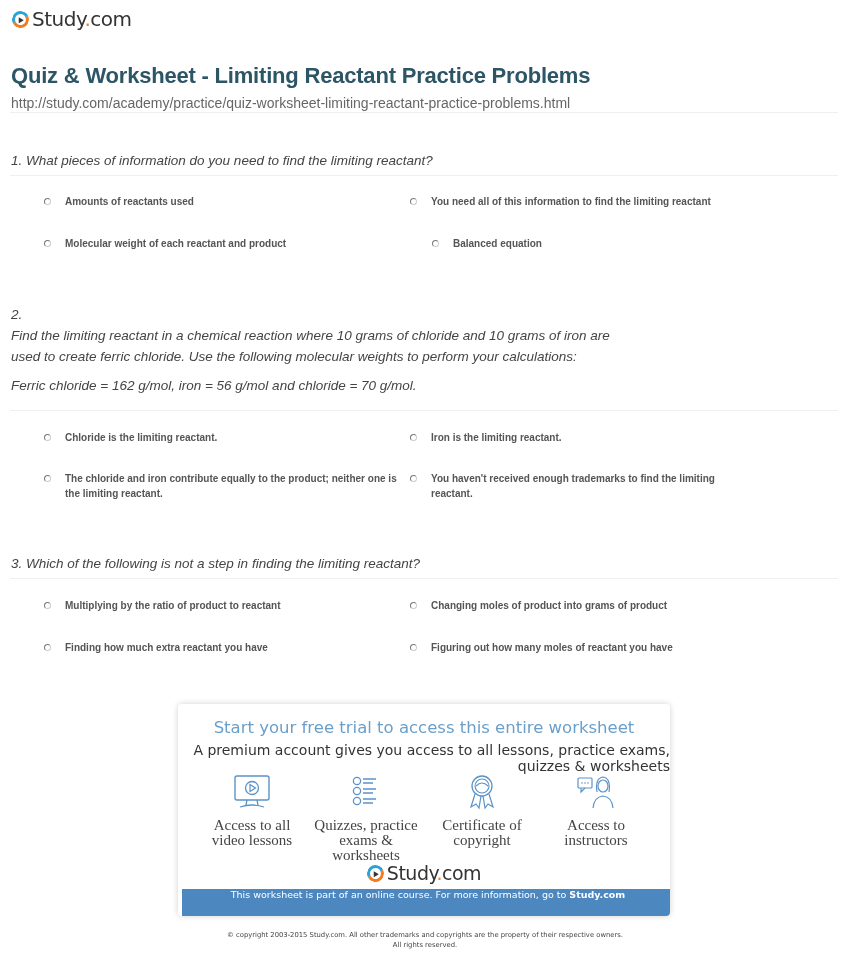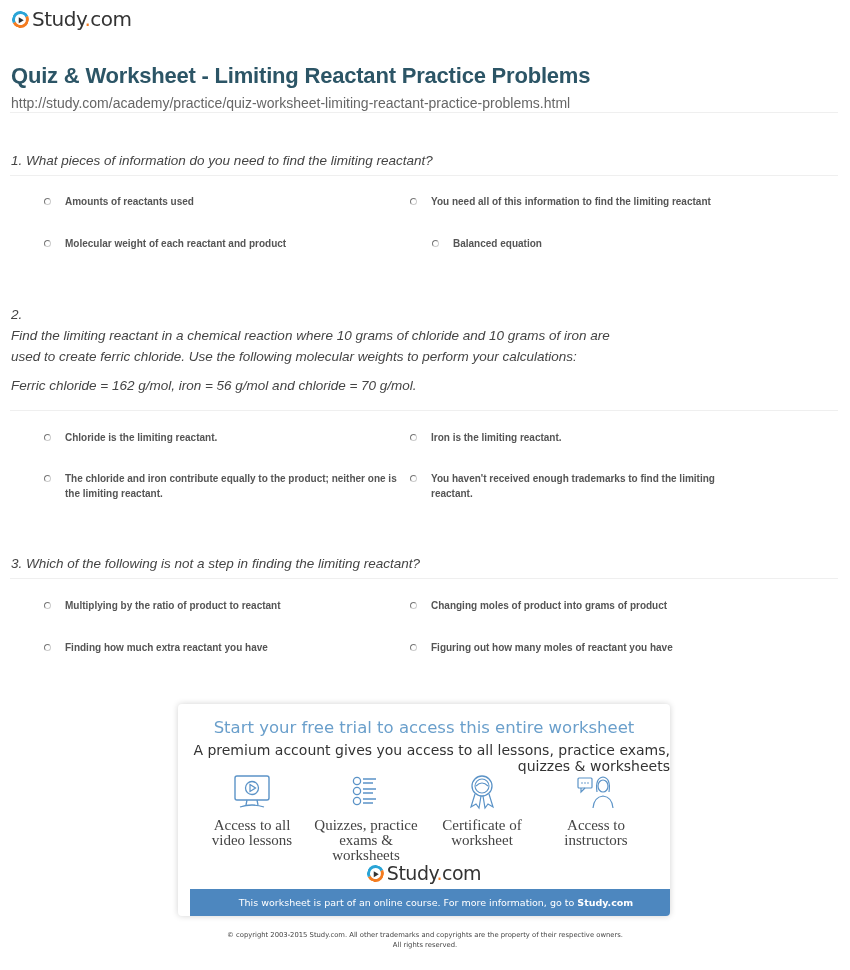--- a/index.html
+++ b/index.html
@@ -23,21 +23,21 @@
   .option { position: absolute; display: flex; align-items: flex-start; font-size: 10px; font-weight: bold; color: #555; line-height: 15px; }
   .radio { width: 7px; height: 7px; border-radius: 50%; border: 1.5px solid #777; border-right-color: #ccc; border-bottom-color: #ccc; margin-top: 4px; margin-right: 14px; flex-shrink: 0; }
 
   .promo { position: absolute; left: 178px; top: 704px; width: 492px; height: 212px; background: #fff; border-radius: 4px; box-shadow: 0 0 6px rgba(0,0,0,0.18); overflow: hidden; }
   .promo-title { position: absolute; top: 14px; width: 100%; text-align: center; font-family: "DejaVu Sans", sans-serif; font-size: 16.5px; color: #6a9fcb; }
   .promo-sub { position: absolute; top: 38px; width: 100%; text-align: right; font-family: "DejaVu Sans", sans-serif; font-size: 14px; color: #333; }
   .feature { position: absolute; top: 70px; width: 120px; text-align: center; }
   .feature svg { display: block; margin: 0 auto; }
   .feature-label { font-family: Liberation Serif, serif; font-size: 15px; color: #444; line-height: 15px; margin-top: 8px; }
   .promo-logo { position: absolute; top: 158px; width: 100%; display: flex; justify-content: center; align-items: center; }
-  .promo-banner { position: absolute; bottom: 0; left: 12px; width: 100%; height: 27px; background: #4d87bf; color: #fff; font-family: "DejaVu Sans", sans-serif; font-size: 9.5px; display: flex; align-items: center; justify-content: center; }
+  .promo-banner { position: absolute; bottom: 0; left: 4px; width: 100%; height: 27px; background: #4d87bf; color: #fff; font-family: "DejaVu Sans", sans-serif; font-size: 9.5px; display: flex; justify-content: center; }
   .promo-banner b { margin-left: 3px; }
   .copyright { position: absolute; top: 930px; left: 0; width: 850px; text-align: center; font-family: "DejaVu Sans", sans-serif; font-size: 6.8px; color: #444; line-height: 10px; }
 </style>
 </head>
 <body>
 
 <div class="logo">
   <span class="logo-circle"></span>
   <span class="logo-text"><span>Study</span><span class="logo-dot">.</span><span>com</span></span>
 </div>
@@ -137,21 +137,21 @@
   </div>
 
   <div class="feature" style="left:244px">
     <svg width="40" height="36" viewBox="0 0 40 36">
       <circle cx="20" cy="12" r="10" fill="none" stroke="#5b93c7" stroke-width="1.3"></circle>
       <circle cx="20" cy="12" r="7" fill="none" stroke="#5b93c7" stroke-width="1.1"></circle>
       <path d="M14 12 Q20 6 26 12" fill="none" stroke="#5b93c7" stroke-width="1.1"></path>
       <path d="M13 20 L9 33 L14 30 L17 34 L19 22" fill="none" stroke="#5b93c7" stroke-width="1.2"></path>
       <path d="M27 20 L31 33 L26 30 L23 34 L21 22" fill="none" stroke="#5b93c7" stroke-width="1.2"></path>
     </svg>
-    <div class="feature-label"><span>Certificate of</span><br><span>worksheet</span></div>
+    <div class="feature-label"><span>Certificate of</span><br><span>copyright</span></div>
   </div>
 
   <div class="feature" style="left:358px">
     <svg width="40" height="36" viewBox="0 0 40 36">
       <rect x="2" y="4" width="14" height="10" rx="1" fill="none" stroke="#5b93c7" stroke-width="1.2"></rect>
       <path d="M5 14 L5 18 L9 14" fill="none" stroke="#5b93c7" stroke-width="1.2"></path>
       <circle cx="6" cy="9" r="0.8" fill="#5b93c7"></circle>
         <circle cx="9" cy="9" r="0.8" fill="#5b93c7"></circle>
         <circle cx="12" cy="9" r="0.8" fill="#5b93c7"></circle>
       <path d="M21 18 Q19 4 27 3 Q35 4 33 18" fill="none" stroke="#5b93c7" stroke-width="1.2"></path>

